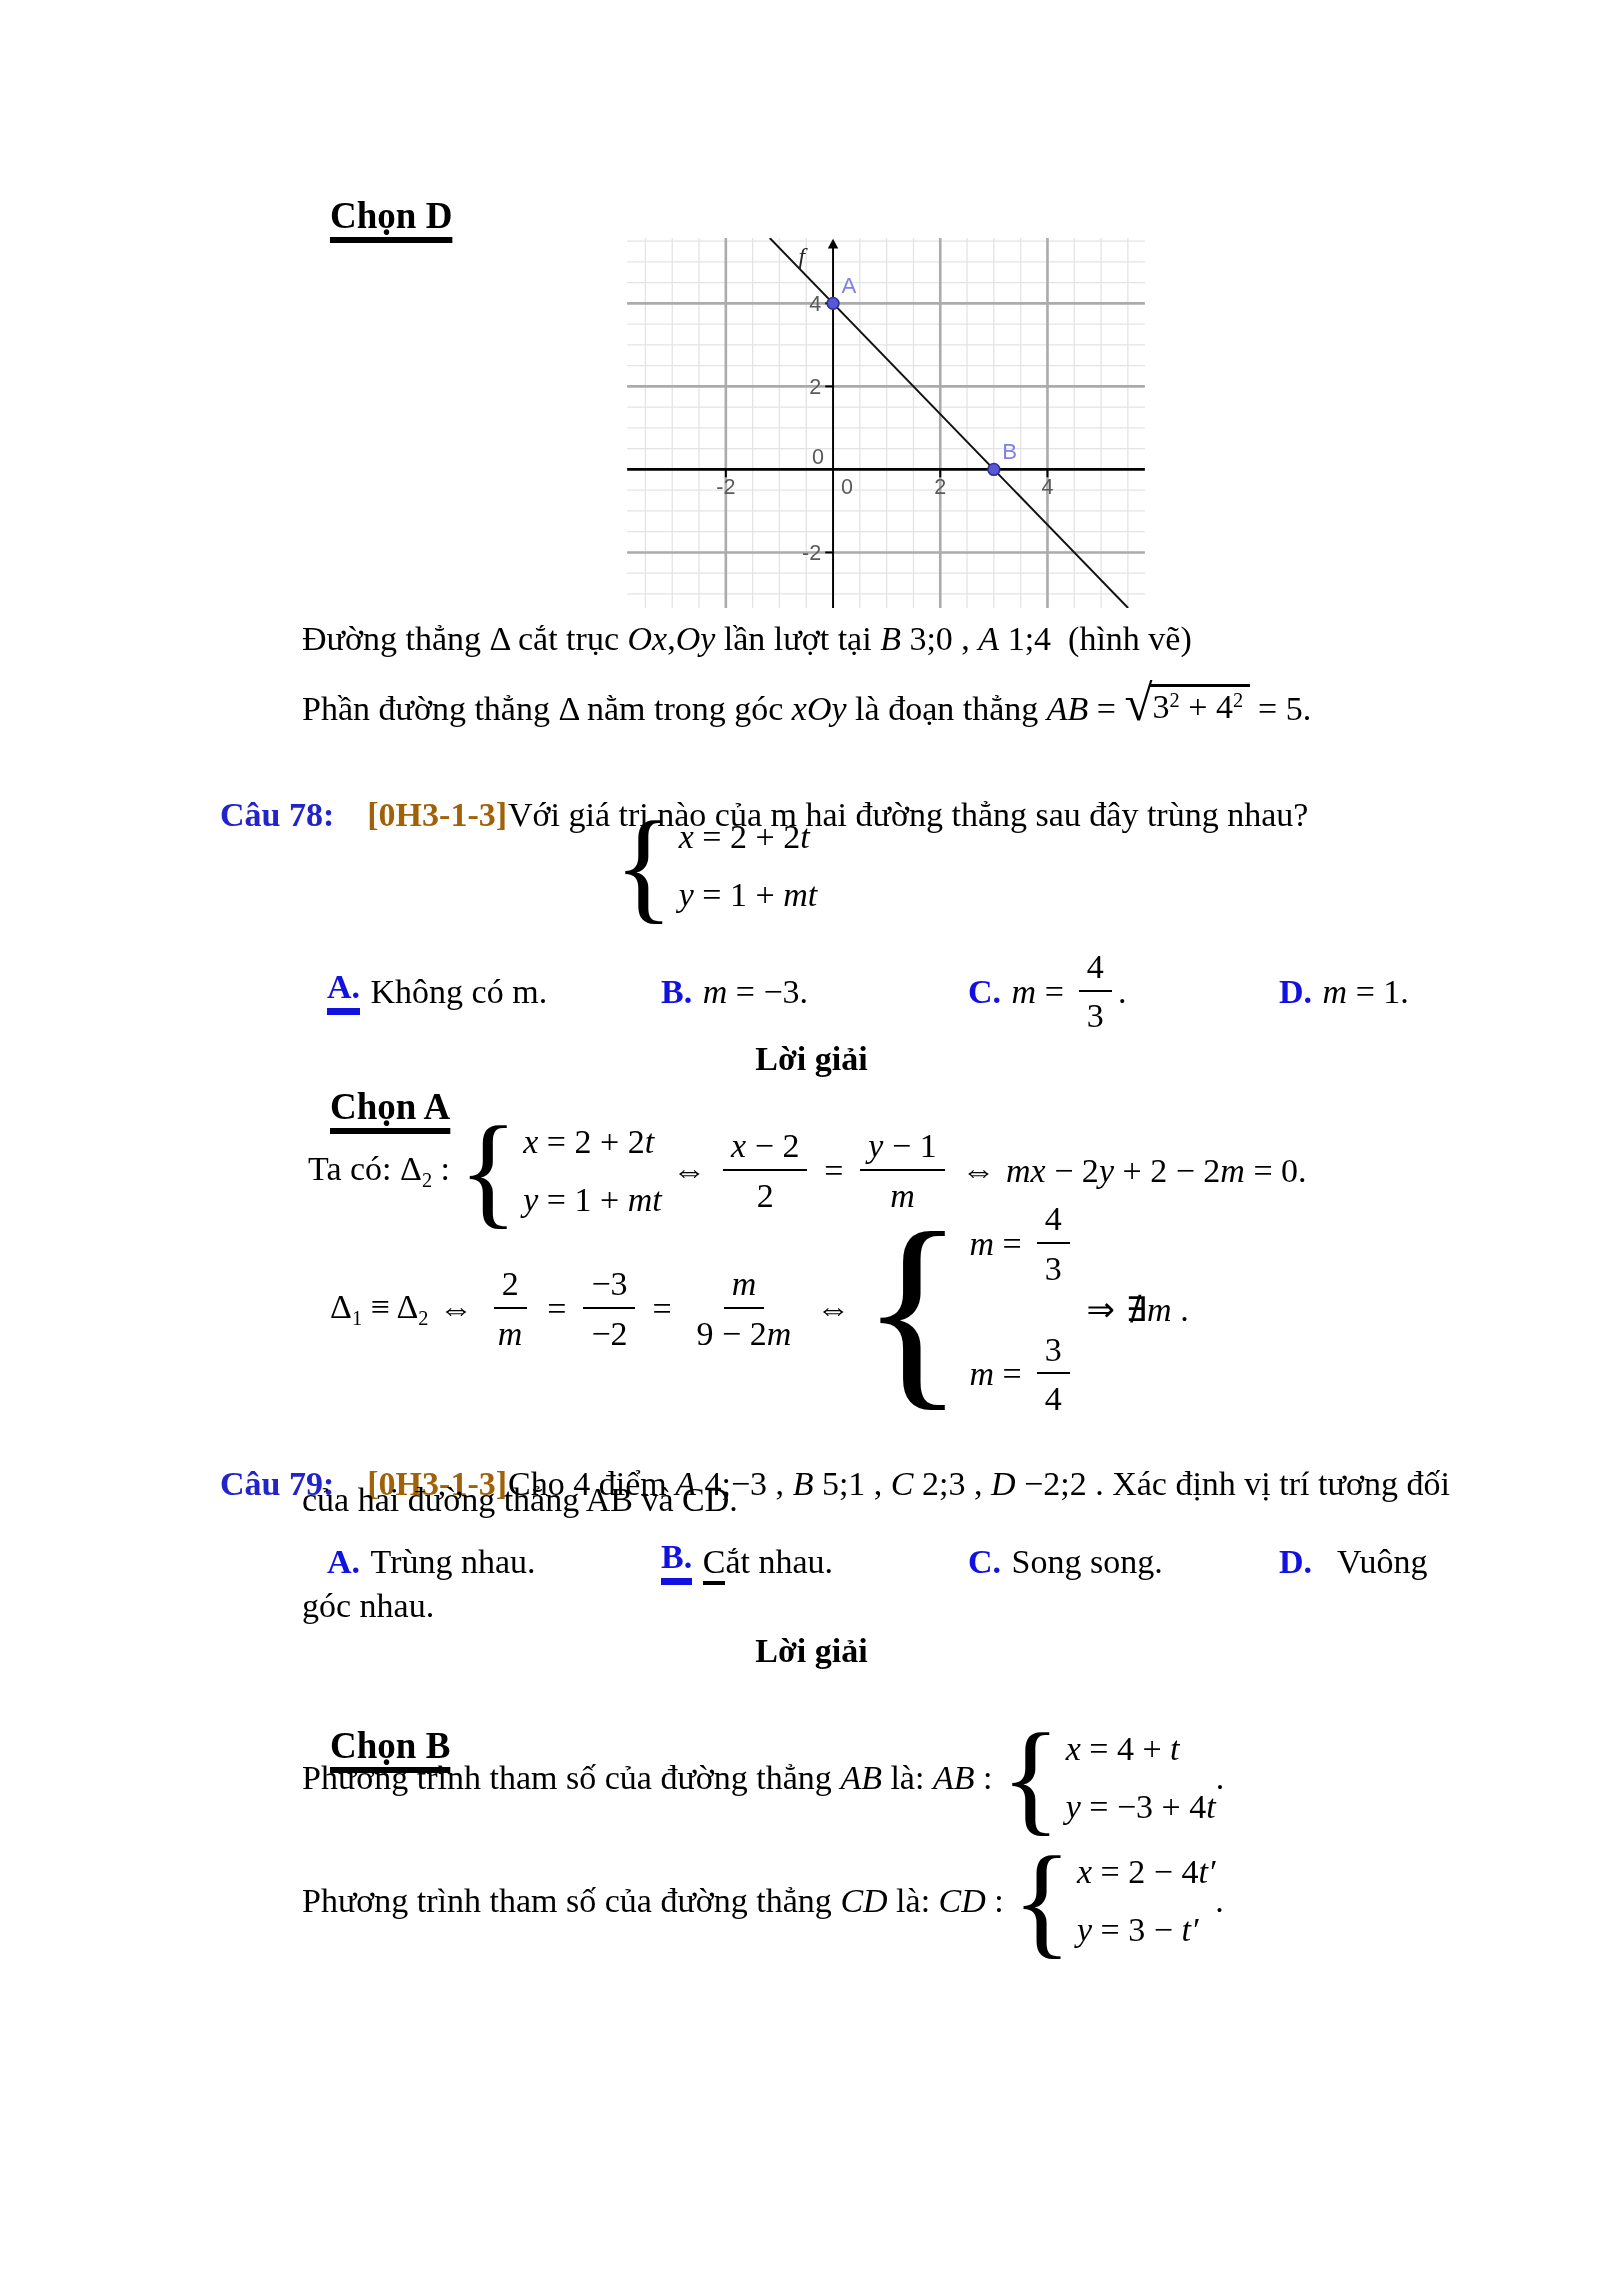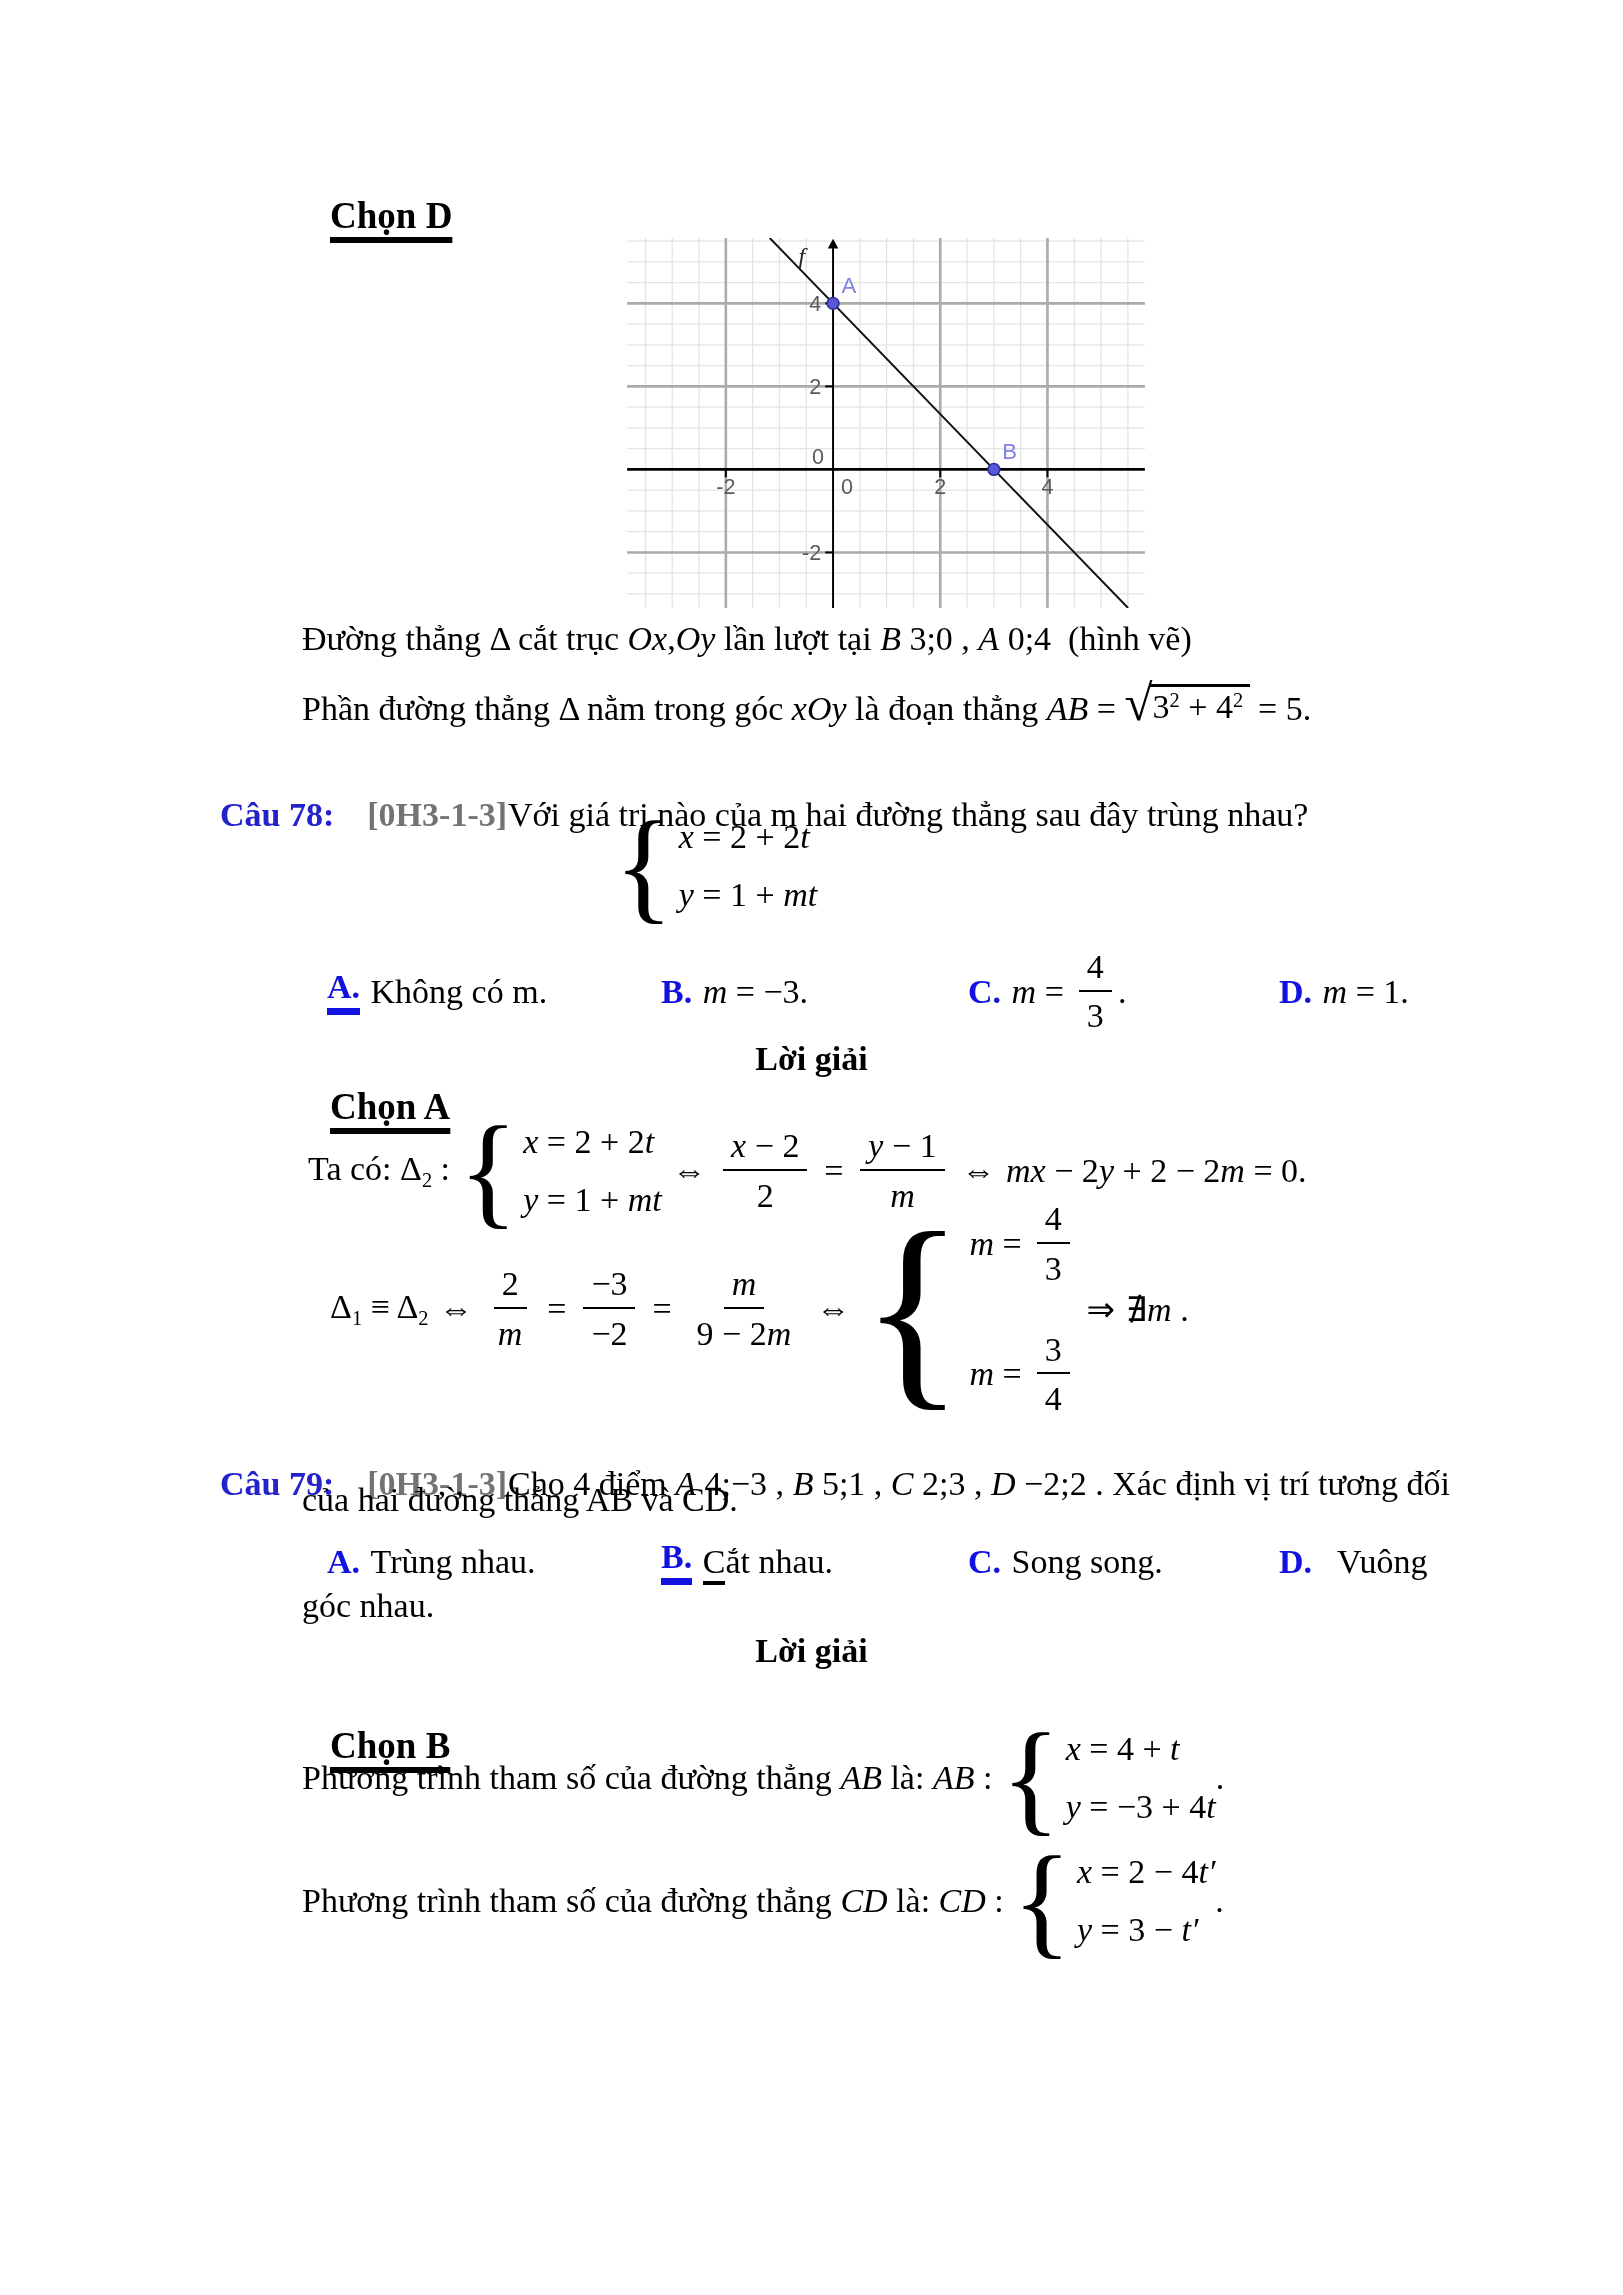--- a/index.html
+++ b/index.html
@@ -29,21 +29,21 @@
   .b4{font-size:216px;}
   .rows{display:inline-flex;flex-direction:column;gap:19.6px;}
   .rows.wide{gap:43px;}
   .row{display:inline-flex;align-items:center;white-space:pre;}
   
   .sqrt{display:inline-flex;align-items:flex-start;}
   .sqrt .rsign{font-size:51px;line-height:1;transform:translateY(-6.5px);margin-right:-2.6px;}
   .sqrt .rbody{border-top:3.3px solid #000;padding:1.3px 6.5px 0 2.6px;white-space:pre;}
   
   .qlabel{font-weight:bold;color:#2323CC;}
-  .qtag{font-weight:bold;color:#737373;margin-left:33px;}
+  .qtag{font-weight:bold;color:#a16207;margin-left:33px;}
   .qtext{margin-left:1px;}
   
   .opt{display:flex;align-items:center;height:85px;white-space:pre;}
   .opt-s{display:flex;align-items:center;height:39px;white-space:pre;}
   .letter{color:#1212E0;font-weight:bold;margin-right:10.5px;}
   .marked{border-bottom:7.2px solid #1212E0;padding-bottom:1.3px;}
   .u-first{border-bottom:4.6px solid #000;padding-bottom:1.3px;}
   .lg{font-weight:bold;}
 </style>
 </head>
@@ -125,21 +125,21 @@
         <text x="262" y="40" style="font-family:&quot;Liberation Serif&quot;,serif;font-style:italic;font-size:36px;fill:#222">f</text>
       </g>
       <g>
         <circle cx="315" cy="100" r="9" fill="#5757D8" stroke="#2F2F96" stroke-width="2.5"></circle>
         <text x="328" y="84" style="font-family:&quot;Liberation Sans&quot;,sans-serif;font-size:34px;fill:#8080E6">A</text>
         <circle cx="561" cy="354" r="9" fill="#5757D8" stroke="#2F2F96" stroke-width="2.5"></circle>
         <text x="574" y="338" style="font-family:&quot;Liberation Sans&quot;,sans-serif;font-size:34px;fill:#8080E6">B</text>
       </g>
     </svg>
 
-  <div class="abs segs" style="left:302px;top:620px"><span class="sg-r">Đường thẳng Δ cắt trục </span><span class="sg-i">Ox</span><span class="sg-r">,</span><span class="sg-i">Oy</span><span class="sg-r"> lần lượt tại </span><span class="sg-i">B</span><span class="sg-r"> 3;0 , </span><span class="sg-i">A</span><span class="sg-r"> 0;4  (hình vẽ)</span></div>
+  <div class="abs segs" style="left:302px;top:620px"><span class="sg-r">Đường thẳng Δ cắt trục </span><span class="sg-i">Ox</span><span class="sg-r">,</span><span class="sg-i">Oy</span><span class="sg-r"> lần lượt tại </span><span class="sg-i">B</span><span class="sg-r"> 3;0 , </span><span class="sg-i">A</span><span class="sg-r"> 1;4  (hình vẽ)</span></div>
 
   <div class="abs mline" style="left:302px;top:679px;height:60px">
     <span class="segs"><span class="sg-r">Phần đường thẳng Δ nằm trong góc </span><span class="sg-i">xOy</span><span class="sg-r"> là đoạn thẳng </span><span class="sg-i">AB</span><span class="sg-r"> = </span></span>
     <span class="sqrt">
       <span class="rsign">√</span>
       <span class="rbody segs"><span class="sg-r">3</span><span class="sg-p">2</span><span class="sg-r"> + 4</span><span class="sg-p">2</span></span>
     </span>
     <span class="segs"><span class="sg-r"> = 5.</span></span>
   </div>
 

